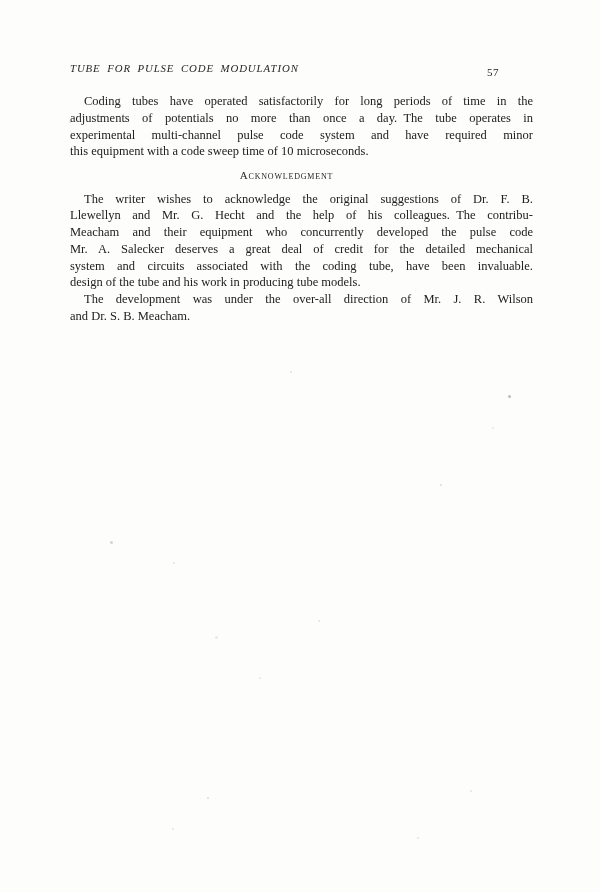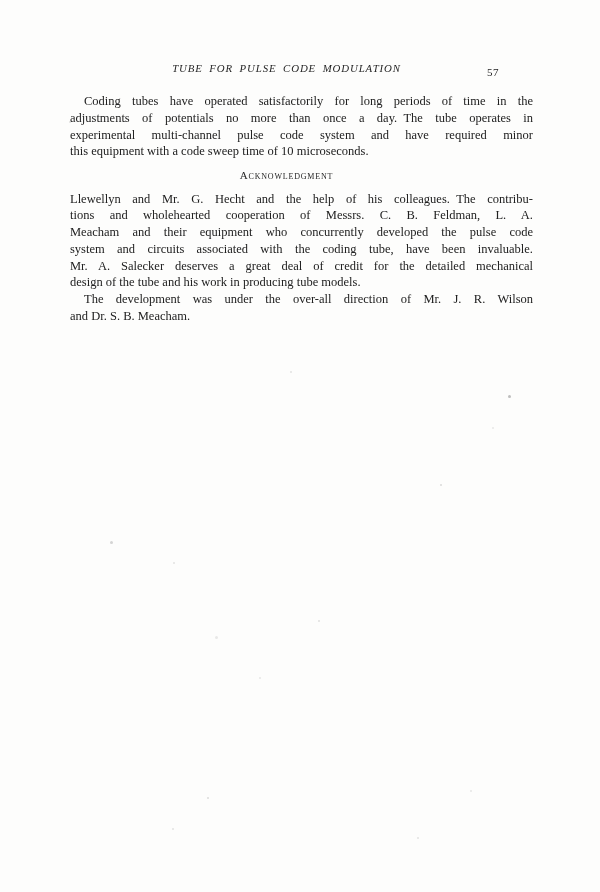--- a/index.html
+++ b/index.html
@@ -13,21 +13,20 @@
   }
   .page { position: absolute; inset: 0; }
 
   
   .running-header {
     position: absolute;
     top: 62px; left: 70px; width: 433px;
     height: 16px;
   }
   .running-title {
-    text-align: center;
     font-style: italic;
     font-size: 10.8px;
     letter-spacing: 0.9px;
     word-spacing: 3px;
     color: #262626;
   }
   .page-number {
     position: absolute;
     top: 4px; right: 4px;
     font-size: 11px;
@@ -85,25 +84,25 @@
   <section class="body-text" id="p1">
       <div class="tline ind">Coding tubes have operated satisfactorily for long periods of time in the</div>
       <div class="tline">adjustments of potentials no more than once a day. The tube operates in</div>
       <div class="tline">experimental multi-channel pulse code system and have required minor</div>
       <div class="tline last">this equipment with a code sweep time of 10 microseconds.</div>
     </section>
 
   <h2 class="heading">Acknowledgment</h2>
 
   <section class="body-text" id="p2">
+      <div class="tline ind">The writer wishes to acknowledge the original suggestions of Dr. F. B.</div>
       <div class="tline">Llewellyn and Mr. G. Hecht and the help of his colleagues. The contribu-</div>
-      <div class="tline">tions and wholehearted cooperation of Messrs. C. B. Feldman, L. A.</div>
       <div class="tline">Meacham and their equipment who concurrently developed the pulse code</div>
+      <div class="tline">Mr. A. Salecker deserves a great deal of credit for the detailed mechanical</div>
       <div class="tline">system and circuits associated with the coding tube, have been invaluable.</div>
-      <div class="tline">Mr. A. Salecker deserves a great deal of credit for the detailed mechanical</div>
       <div class="tline last">design of the tube and his work in producing tube models.</div>
       <div class="tline ind">The development was under the over-all direction of Mr. J. R. Wilson</div>
       <div class="tline last">and Dr. S. B. Meacham.</div>
     </section>
 
   <div id="specks">
       <div class="speck" style="left: 508px; top: 395px; width: 3px; height: 3px; opacity: 0.55;"></div>
       <div class="speck" style="left: 492px; top: 427px; width: 2px; height: 2px; opacity: 0.18;"></div>
       <div class="speck" style="left: 440px; top: 484px; width: 2px; height: 2px; opacity: 0.3;"></div>
       <div class="speck" style="left: 290px; top: 371px; width: 2px; height: 2px; opacity: 0.22;"></div>

